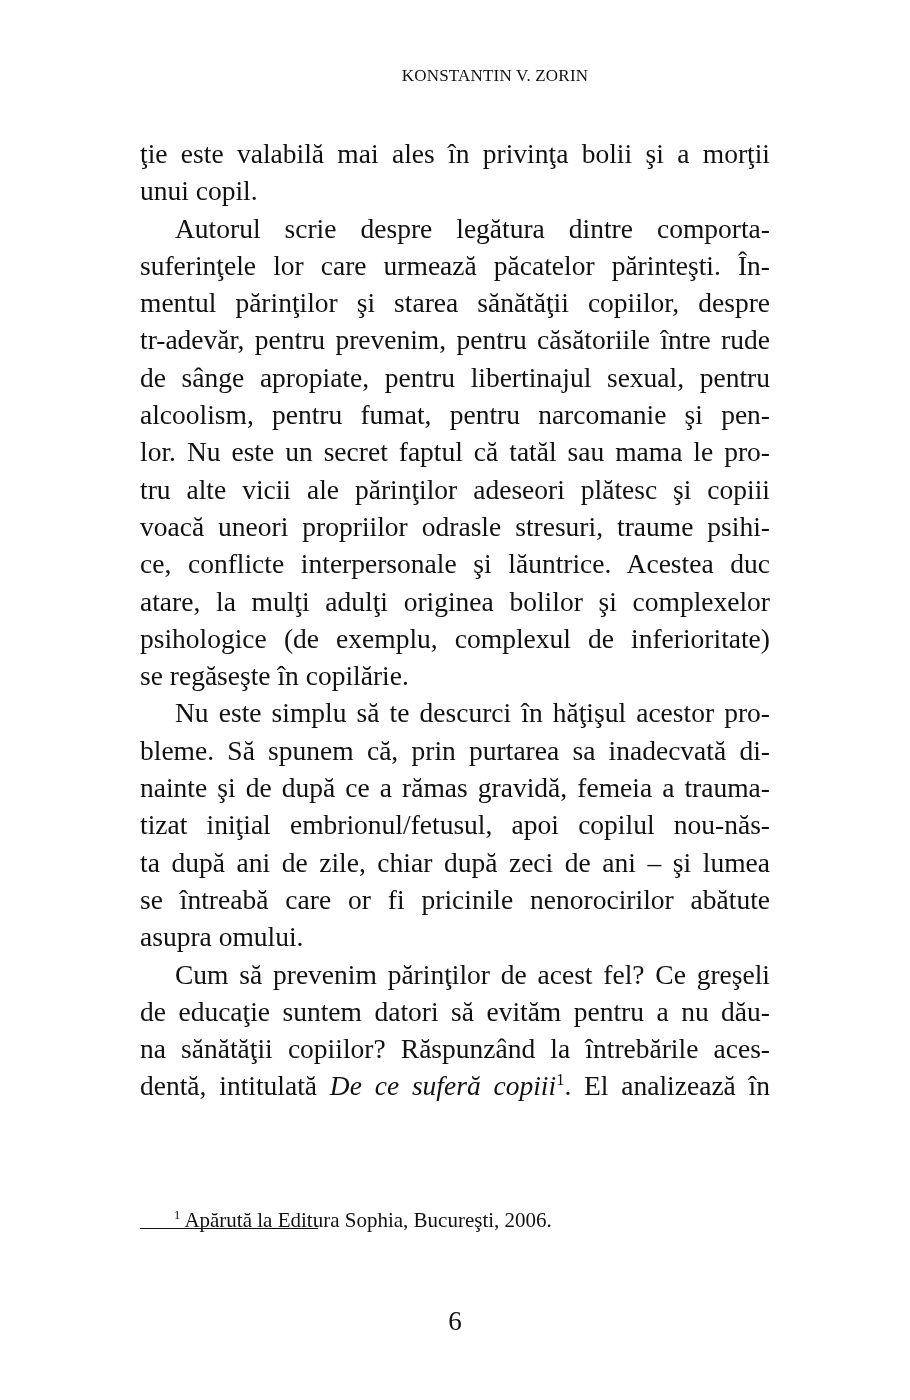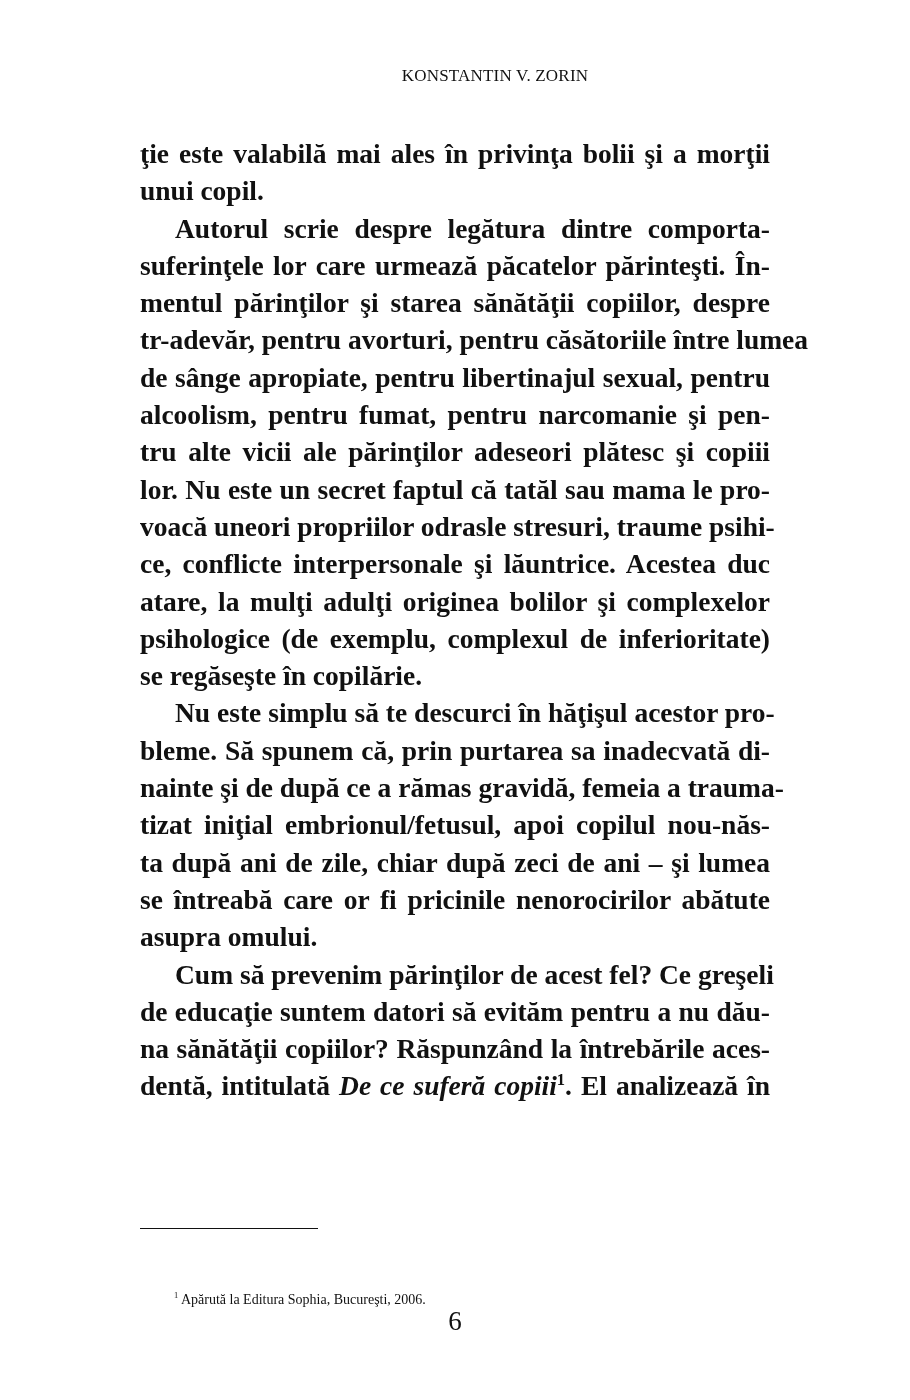--- a/index.html
+++ b/index.html
@@ -34,21 +34,20 @@
       font-size: 27.5px;
       line-height: 37.3px;
     }
     .line {
       display: block;
       white-space: nowrap;
       text-align: justify;
       text-align-last: justify;
       height: 37.3px;
       overflow: visible;
-      font-weight: bold;
     }
     .line.last {
       text-align-last: left;
     }
     .line.indent {
       padding-left: 35px;
     }
     .line .it {
       font-style: italic;
       margin-top: 18px;
@@ -61,23 +60,23 @@
     .footnote-rule {
       position: absolute;
       top: 1228px;
       left: 140px;
       width: 178px;
       height: 0;
       border-top: 1.5px solid #111111;
     }
     .footnote {
       position: absolute;
-      top: 1288px;
+      top: 1208px;
       left: 174px;
-      font-size: 14px;
+      font-size: 21px;
       line-height: 24px;
       white-space: nowrap;
     }
     .page-number {
       position: absolute;
       top: 1306px;
       left: 0;
       width: 910px;
       text-align: center;
       font-size: 27px;
@@ -93,25 +92,25 @@
 
   <div>
     <span class="line">ţie este valabilă mai ales în privinţa bolii şi a morţii</span>
     <span class="line last">unui copil.</span>
   </div>
 
   <div>
     <span class="line indent">Autorul scrie despre legătura dintre comporta-</span>
     <span class="line">suferinţele lor care urmează păcatelor părinteşti. În-</span>
     <span class="line">mentul părinţilor şi starea sănătăţii copiilor, despre</span>
-    <span class="line">tr-adevăr, pentru avorturi, pentru căsătoriile între lumea</span>
+    <span class="line">tr-adevăr, pentru prevenim, pentru căsătoriile între rude</span>
     <span class="line">de sânge apropiate, pentru libertinajul sexual, pentru</span>
     <span class="line">alcoolism, pentru fumat, pentru narcomanie şi pen-</span>
+    <span class="line">lor. Nu este un secret faptul că tatăl sau mama le pro-</span>
     <span class="line">tru alte vicii ale părinţilor adeseori plătesc şi copiii</span>
-    <span class="line">lor. Nu este un secret faptul că tatăl sau mama le pro-</span>
     <span class="line">voacă uneori propriilor odrasle stresuri, traume psihi-</span>
     <span class="line">ce, conflicte interpersonale şi lăuntrice. Acestea duc</span>
     <span class="line">atare, la mulţi adulţi originea bolilor şi complexelor</span>
     <span class="line">psihologice (de exemplu, complexul de inferioritate)</span>
     <span class="line last">se regăseşte în copilărie.</span>
   </div>
 
   <div>
     <span class="line indent">Nu este simplu să te descurci în hăţişul acestor pro-</span>
     <span class="line">bleme. Să spunem că, prin purtarea sa inadecvată di-</span>

